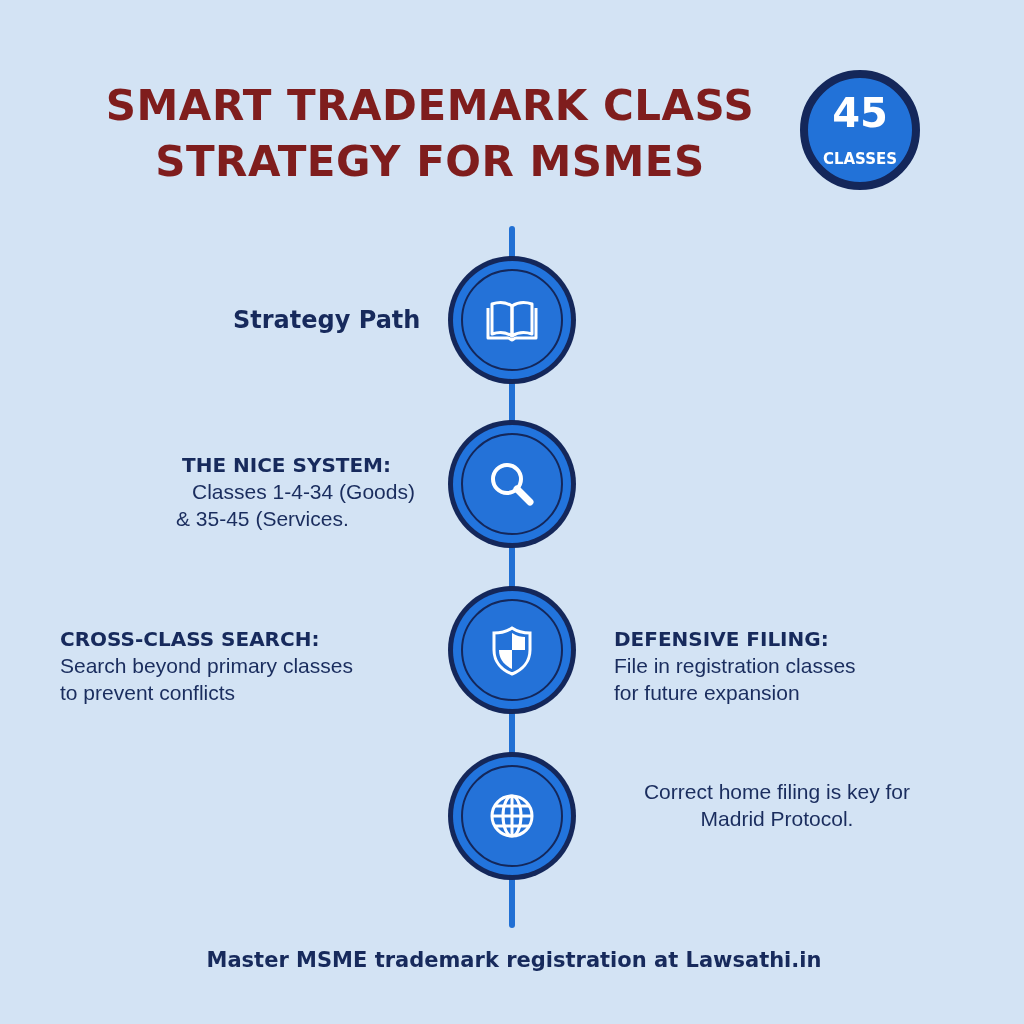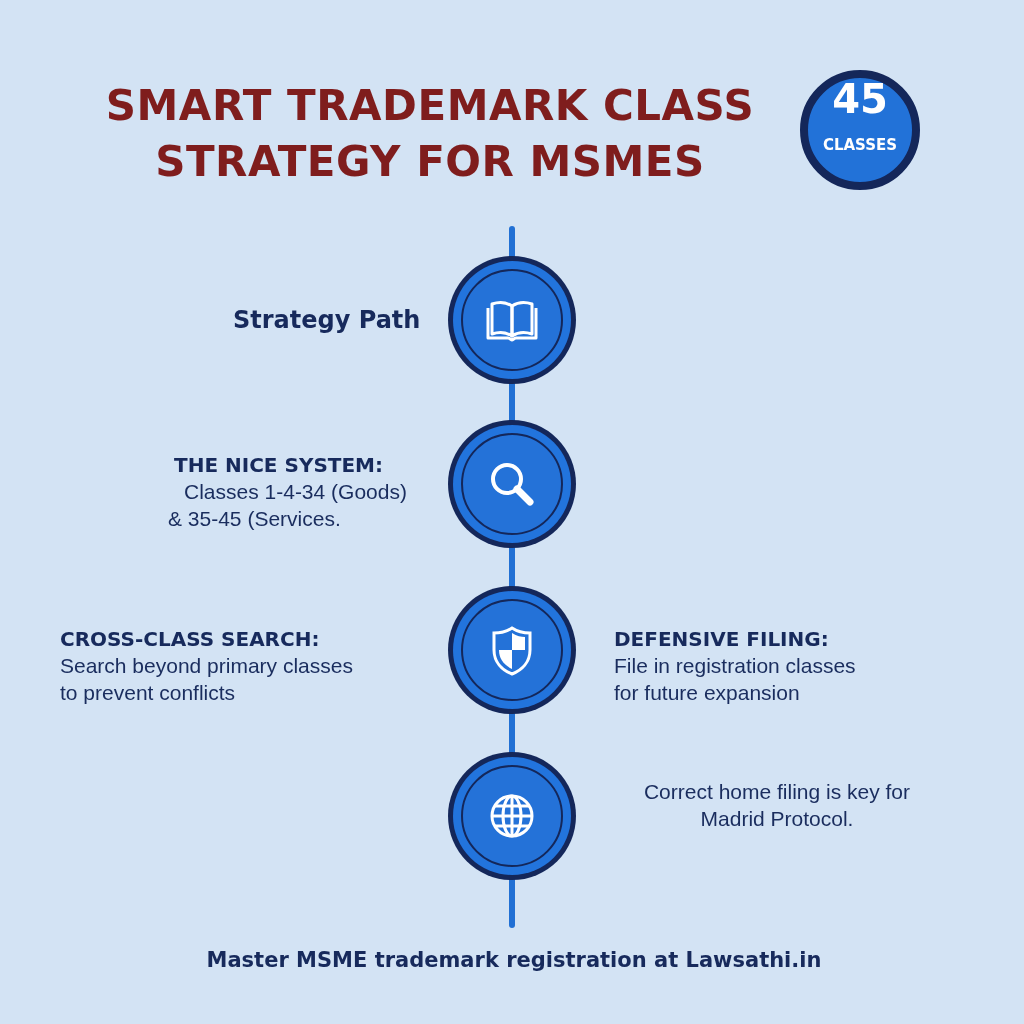--- a/index.html
+++ b/index.html
@@ -35,20 +35,21 @@
       top: 70px;
       width: 120px;
       height: 120px;
       border-radius: 50%;
       background: #2272d8;
       border: 8px solid #14275a;
       box-sizing: border-box;
       display: flex;
       flex-direction: column;
       align-items: center;
+      justify-content: center;
       color: #ffffff;
       font-family: "DejaVu Sans", sans-serif;
       font-weight: bold;
     }
     .badge .num { font-size: 40px; line-height: 42px; }
     .badge .lbl { font-size: 15px; line-height: 18px; margin-top: 16px; }
 
     .line {
       position: absolute;
       left: 509px;
@@ -191,21 +192,21 @@
       <ellipse cx="30" cy="30" rx="9" ry="20"></ellipse>
       <line x1="30" y1="10" x2="30" y2="50"></line>
       <line x1="10" y1="30" x2="50" y2="30"></line>
       <path d="M13 20 L47 20"></path>
       <path d="M13 40 L47 40"></path>
     </svg>
   </div>
     </div>
 </div>
 
-<div class="label-block" style="left:168px; top:452px; width:270px;">
+<div class="label-block" style="left:176px; top:452px; width:270px;">
   <div class="head" style="padding-left:6px;">THE NICE SYSTEM:</div>
   <div class="body" style="padding-left:16px;">Classes 1-4-34 (Goods)</div>
   <div class="body">&amp; 35-45 (Services.</div>
 </div>
 
 <div class="label-block" style="left:60px; top:626px; width:360px; text-align:left;">
   <div class="head">CROSS-CLASS SEARCH:</div>
   <div class="body">Search beyond primary classes</div>
   <div class="body">to prevent conflicts</div>
 </div>

